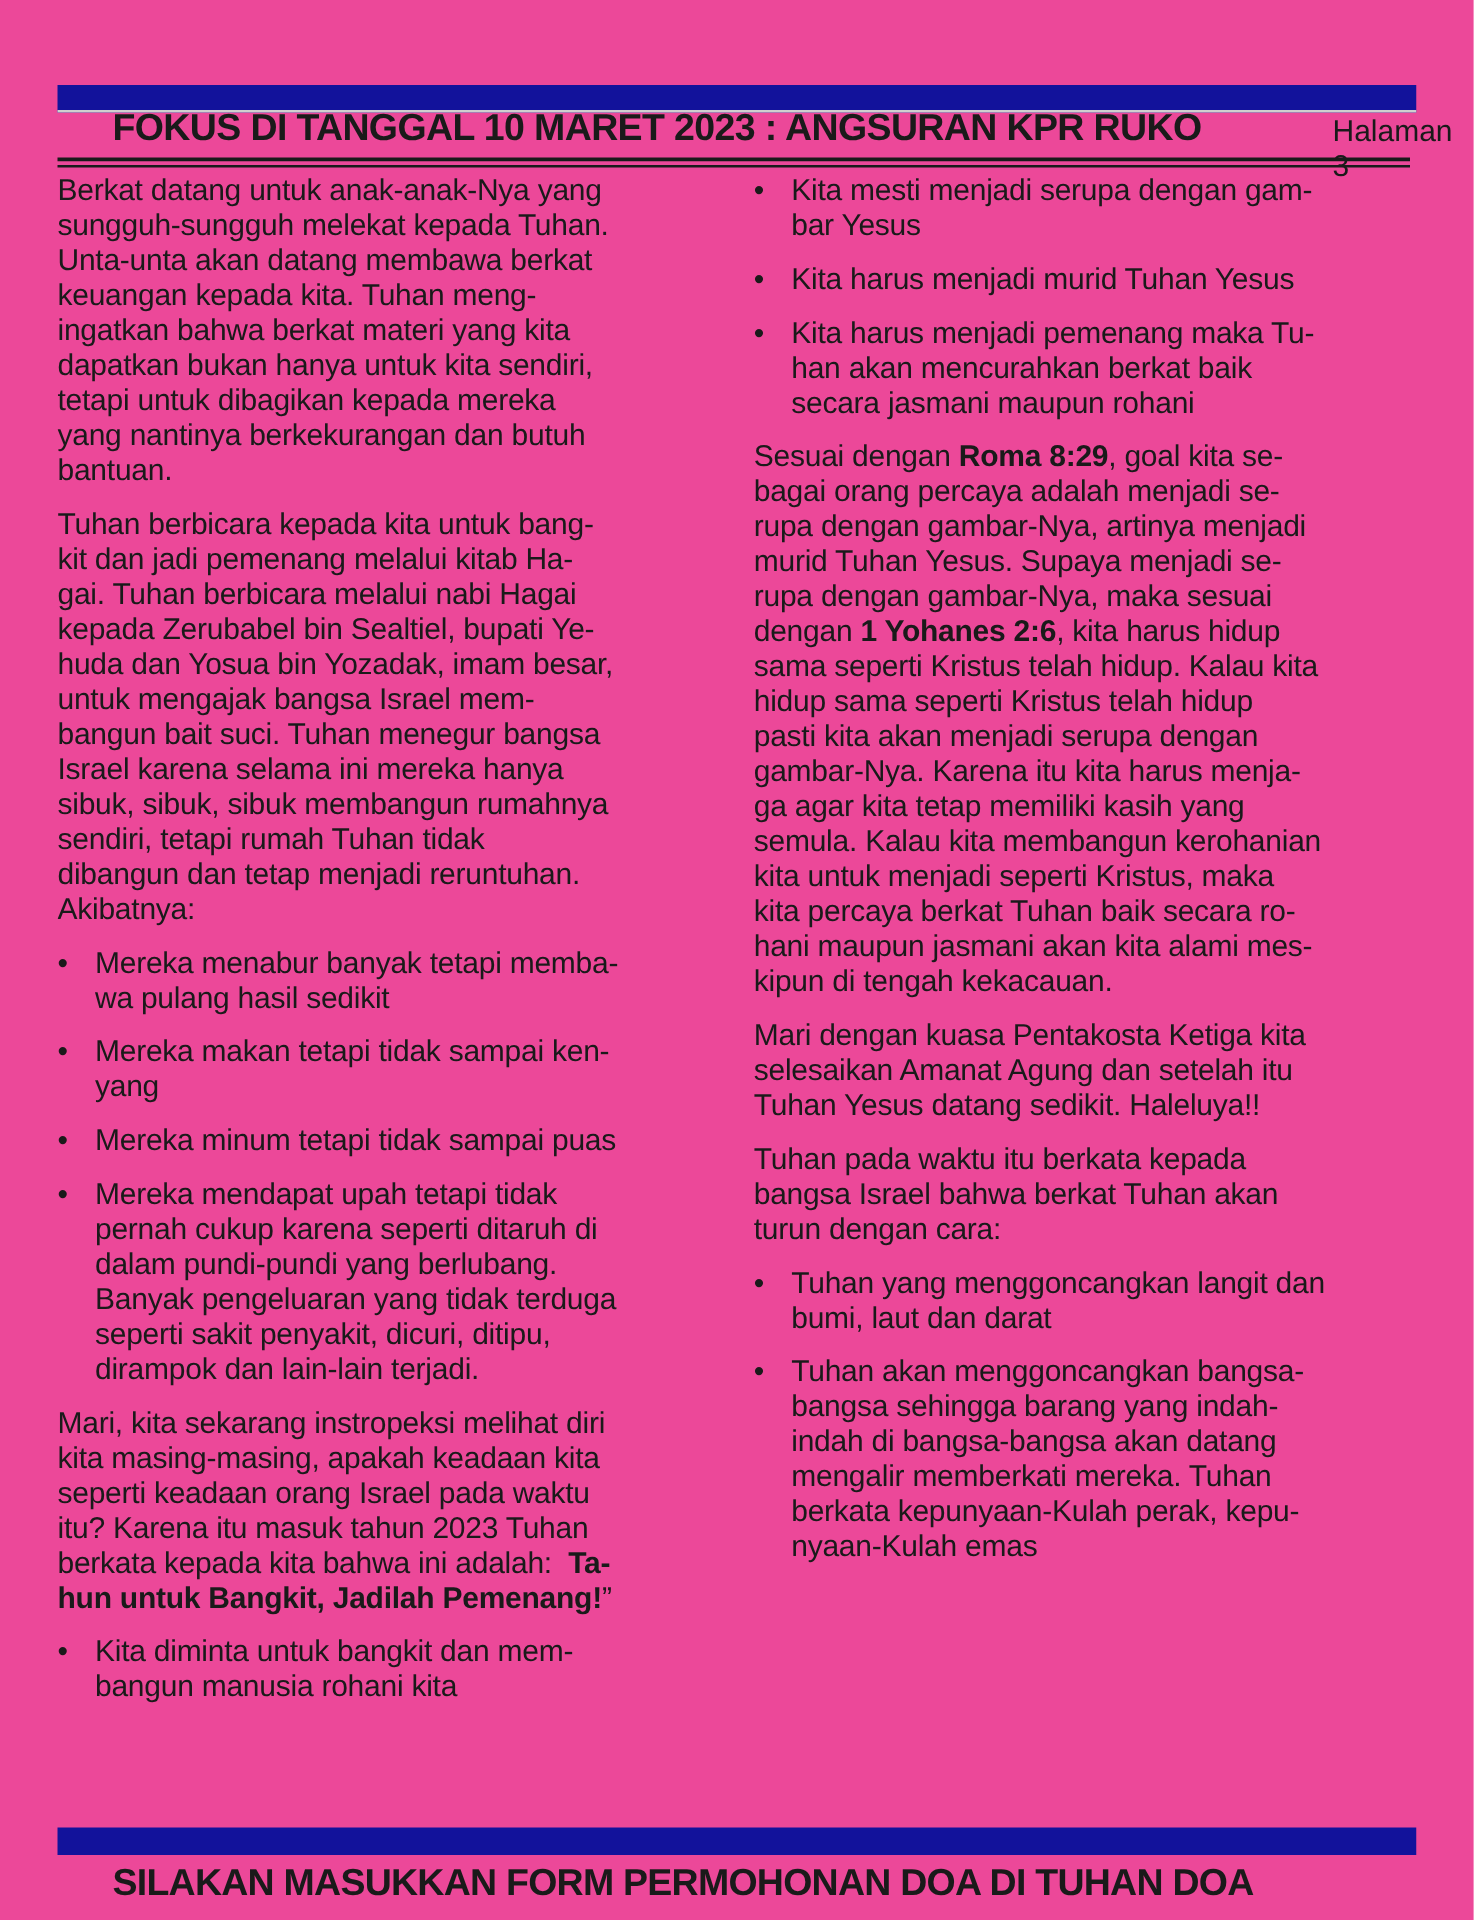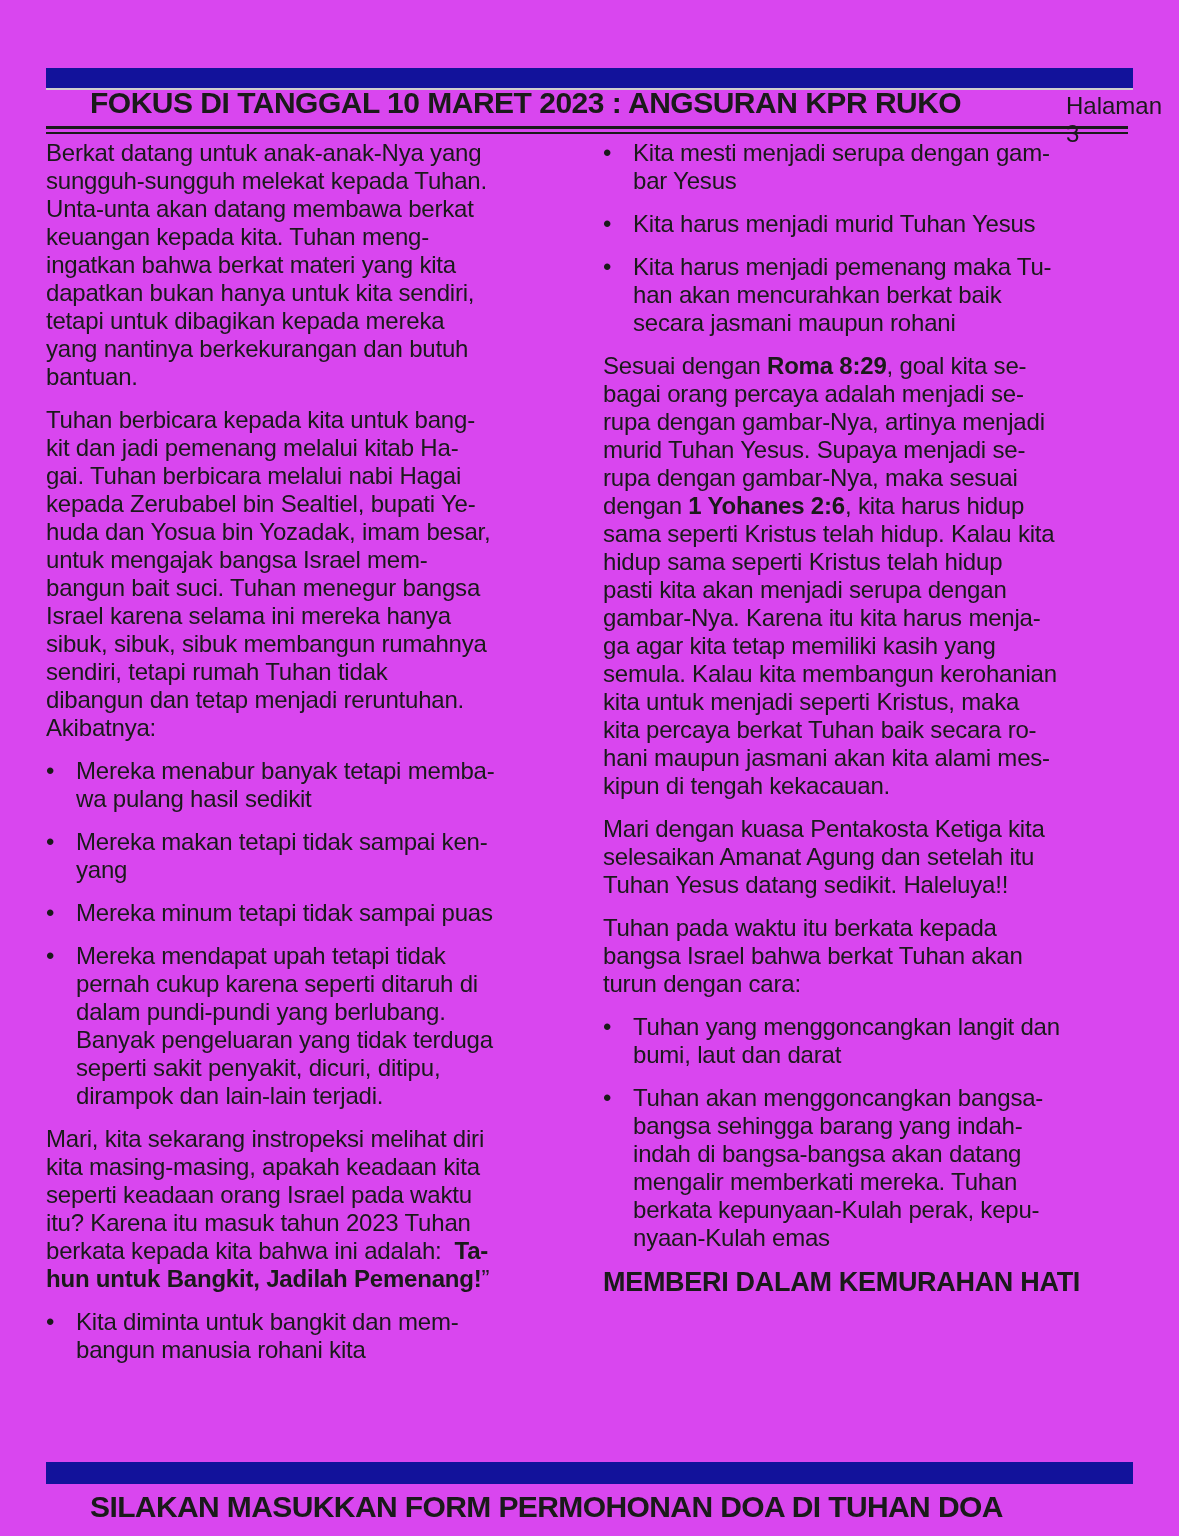--- a/index.html
+++ b/index.html
@@ -1,17 +1,17 @@
 <!DOCTYPE html>
 <html><head>
 <meta charset="utf-8">
 <style>
   html,body{margin:0;padding:0;background:#ffffff;}
   .page{
-    position:relative;width:1179px;height:1536px;background:#d946ef;
+    position:relative;width:1179px;height:1536px;background:#ec4899;
     font-family:"Liberation Sans", sans-serif;color:#1a1a1a;overflow:hidden;
   }
   .top-bar{position:absolute;left:46px;top:68px;width:1087px;height:20px;border-bottom:2px solid #cfcfcf;}
   .header-title{position:absolute;left:90px;top:86px;font-size:30px;font-weight:bold;letter-spacing:-0.5px;white-space:nowrap;}
   .header-page{position:absolute;left:1066px;top:92px;font-size:24px;}
   .header-rule{position:absolute;left:46px;top:126px;width:1082px;height:3px;border-top:3px solid #1a1a1a;border-bottom:2px solid #1a1a1a;}
   .columns{position:absolute;left:46px;top:139px;width:1087px;height:1320px;display:flex;gap:27px;overflow:hidden;}
   .col{width:530px;flex:0 0 530px;font-size:24px;line-height:28px;letter-spacing:-0.2px;}
   .para{margin:0 0 15px 0;white-space:pre-line;}
   .para.italic{font-style:italic;}
@@ -143,18 +143,17 @@
           <div class="bullet-item">
             <span class="bullet-dot">•</span>
             <div class="bullet-text"><span>Tuhan akan menggoncangkan bangsa-
 bangsa sehingga barang yang indah-
 indah di bangsa-bangsa akan datang
 mengalir memberkati mereka. Tuhan
 berkata kepunyaan-Kulah perak, kepu-
 nyaan-Kulah emas</span></div>
           </div>
         </div>
-        <h2 class="section-heading"><span>MEMBERI DALAM KEMURAHAN HATI</span></h2>
       </div>
   </div>
   <div class="footer-bar" style="background: rgb(18, 18, 155);"></div>
   <div class="footer-text">SILAKAN MASUKKAN FORM PERMOHONAN DOA DI TUHAN DOA</div>
 </div>
 
 </body></html>

